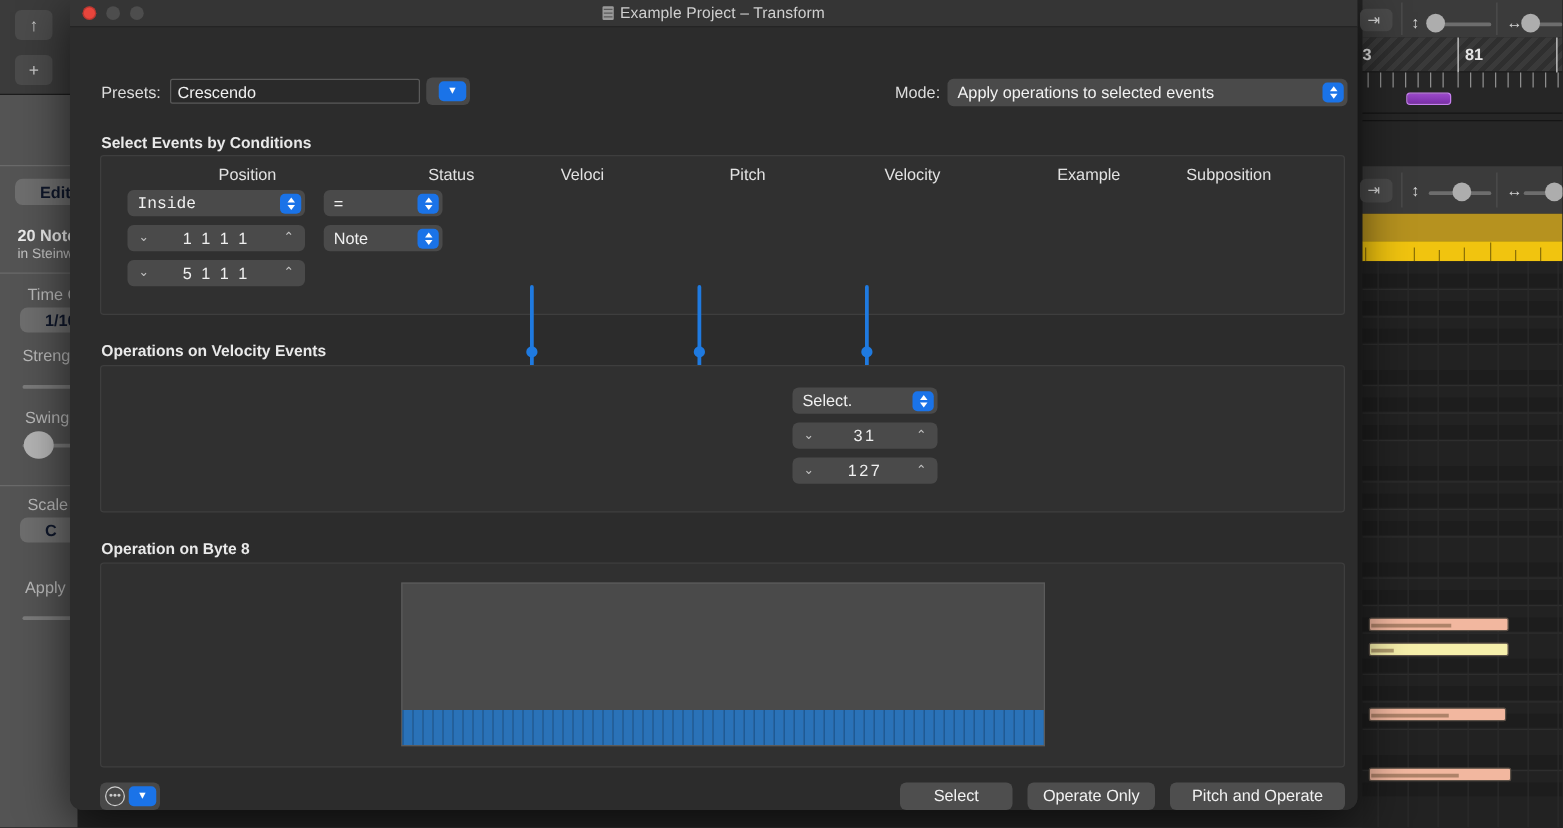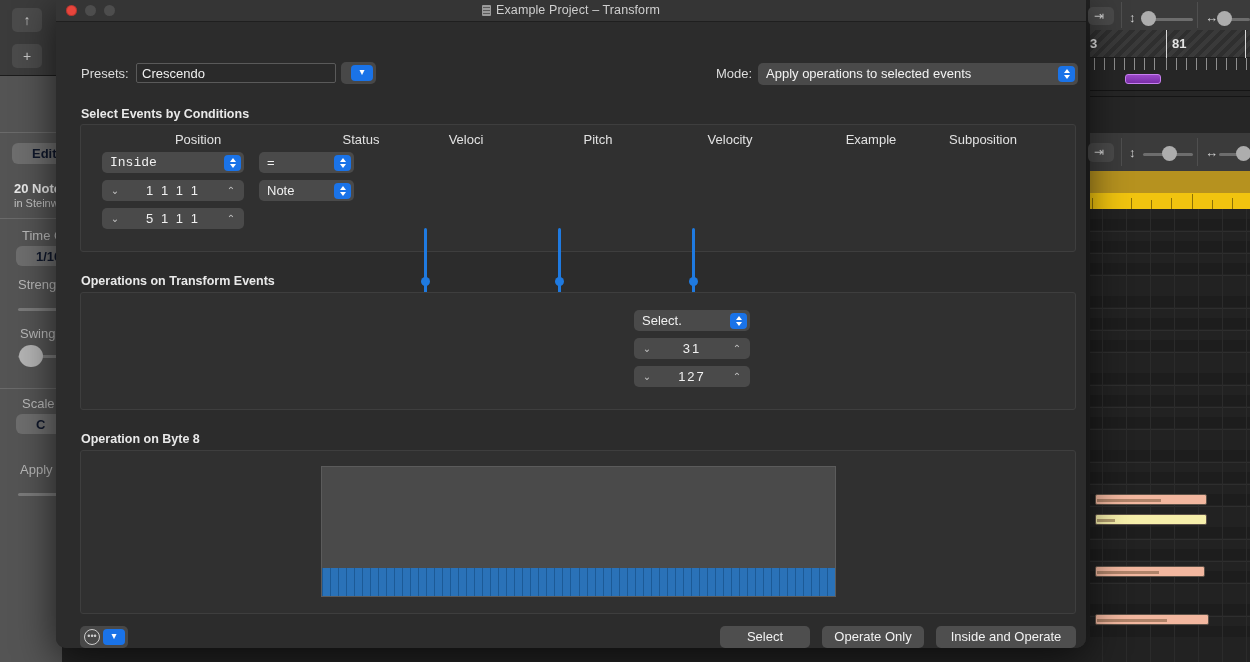--- a/index.html
+++ b/index.html
@@ -430,21 +430,21 @@
         <span class="popup-arrows"></span>
       </div>
 
       <div class="divider-col" style="left:368px; top:206px; height:78px;"></div>
       <div class="divider-dot" style="left:365px; top:255px;"></div>
       <div class="divider-col" style="left:502px; top:206px; height:78px;"></div>
       <div class="divider-dot" style="left:499px; top:255px;"></div>
       <div class="divider-col" style="left:636px; top:206px; height:78px;"></div>
       <div class="divider-dot" style="left:633px; top:255px;"></div>
 
-      <div class="sec-title" style="left:25px; top:252px;">Operations on Transform Events</div>
+      <div class="sec-title" style="left:25px; top:252px;">Operations on Velocity Events</div>
       <div class="panel" style="left:24px; top:270px; width:996px; height:118px;"></div>
 
       <div class="sel" style="left:578px; top:288px; width:116px;">
         <span>Select.</span>
         <span class="popup-arrows"></span>
       </div>
       <div class="stepper" style="left:578px; top:316px; width:116px;">
         <span class="st-left">⌄</span>
         <span class="st-val">31</span>
         <span class="st-right">⌃</span>
@@ -529,17 +529,17 @@
 
       <div class="more-group">
         <div class="more-circle">•••</div>
         <div class="more-blue">
           <span class="chev-down">▾</span>
         </div>
       </div>
 
       <div class="btn" style="left:664px; top:604px; width:90px;">Select Only</div>
       <div class="btn" style="left:766px; top:604px; width:102px;">Operate Only</div>
-      <div class="btn" style="left:880px; top:604px; width:140px;">Inside and Operate</div>
+      <div class="btn" style="left:880px; top:604px; width:140px;">Pitch and Operate</div>
 
     </div>
   </div>
 </div>
 
 </body></html>

